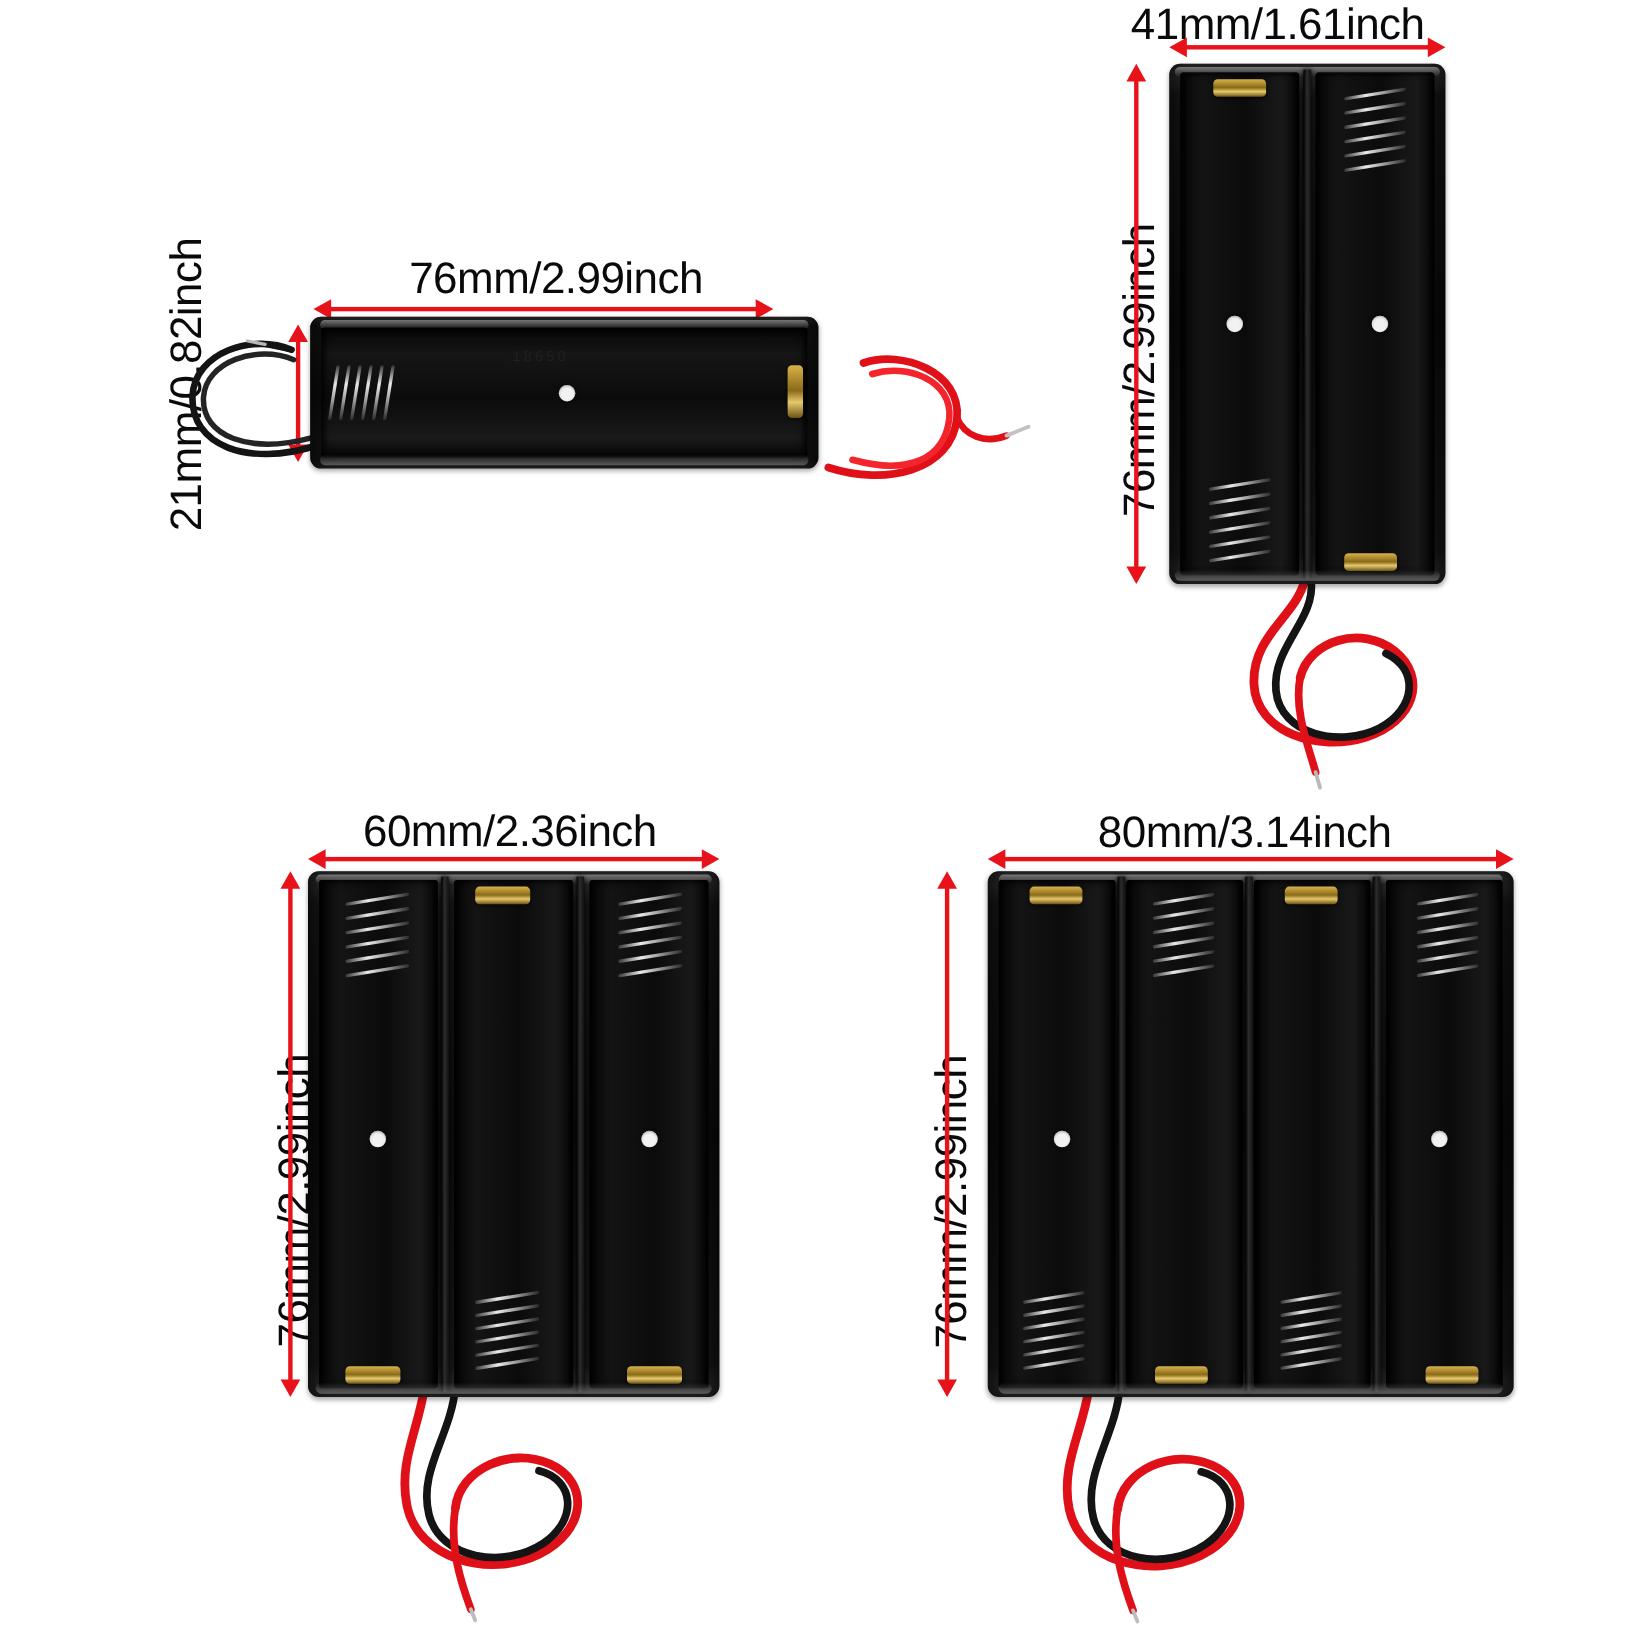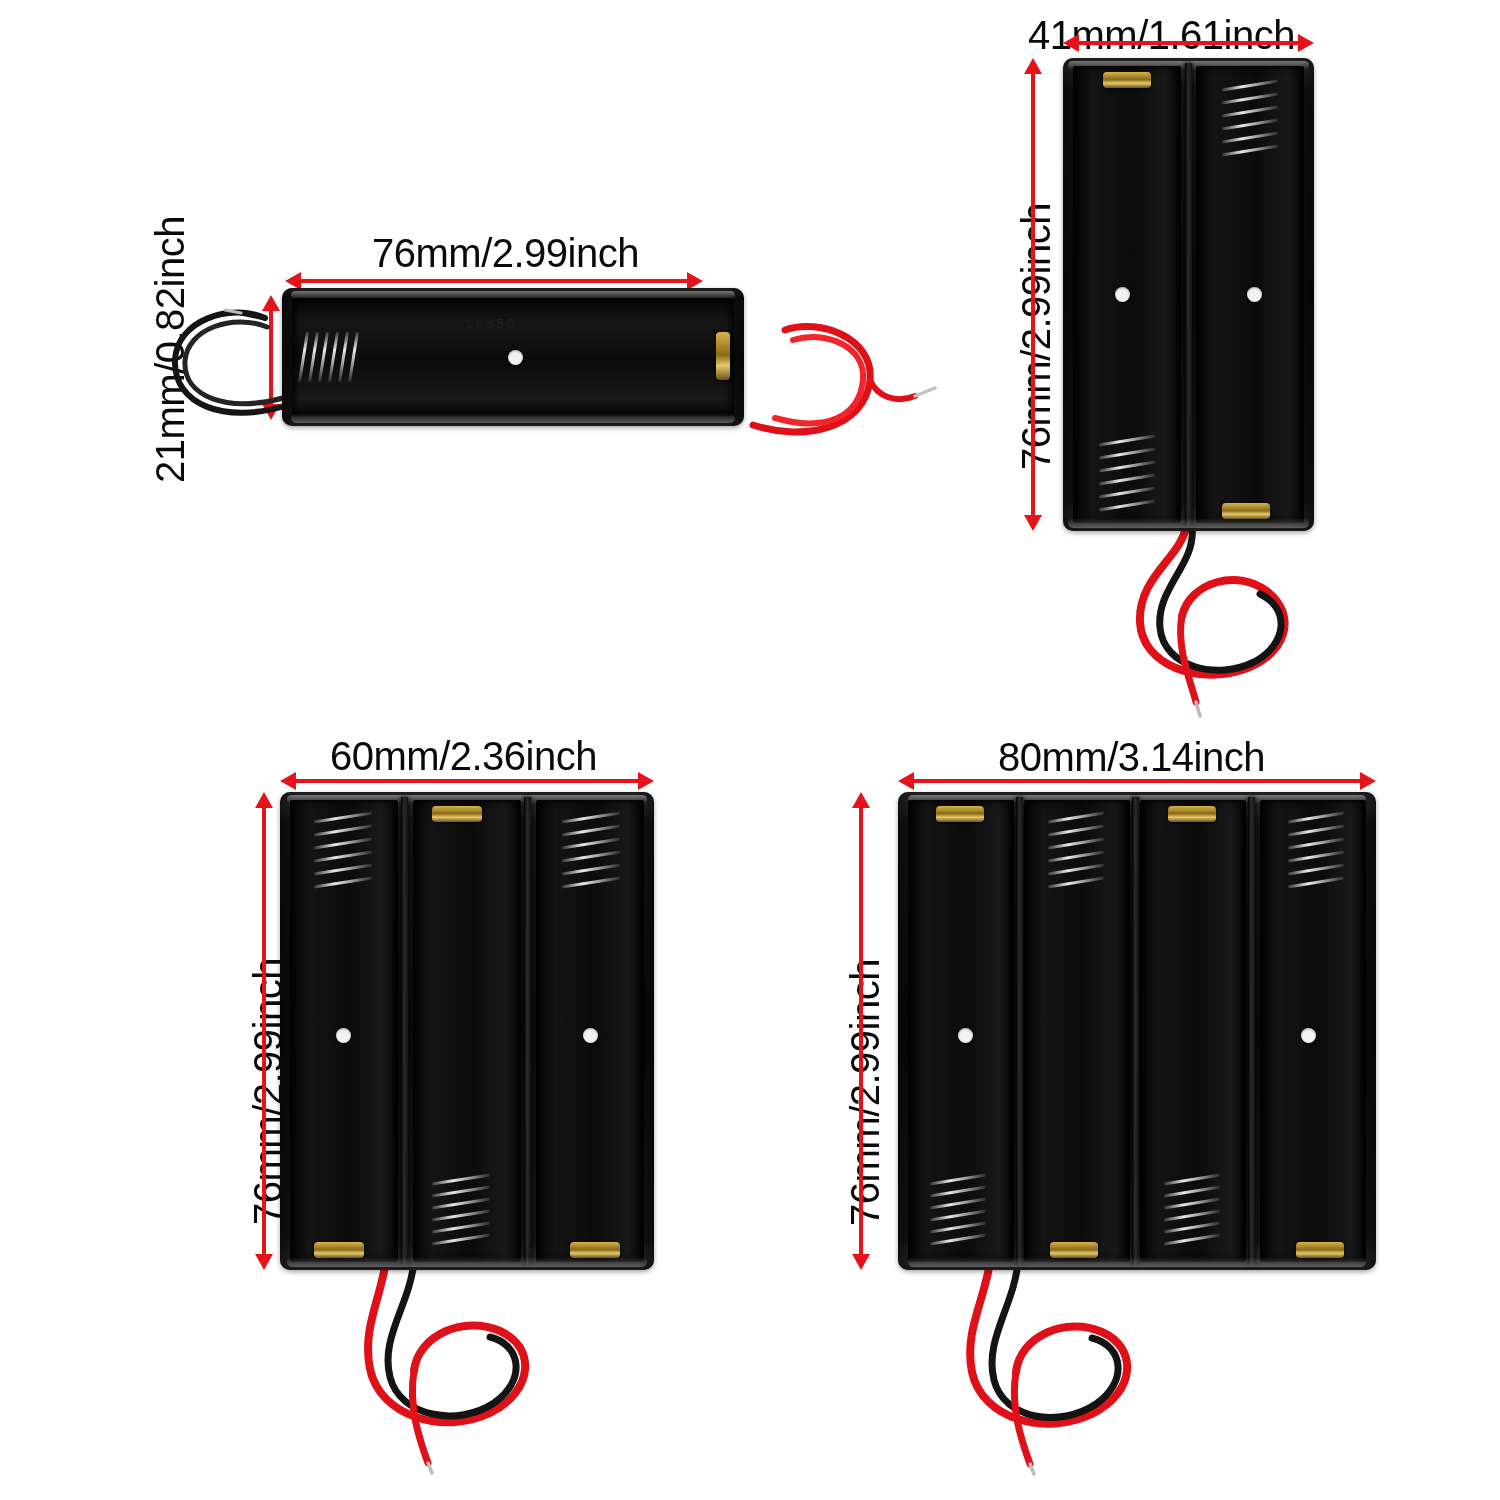--- a/index.html
+++ b/index.html
@@ -177,21 +177,21 @@
         <div class="brass" style="right:14px;top:44px;width:14px;height:48px;"></div>
 
         <div class="emboss" style="left:184px;top:28px;">18650</div>
         <div class="hole" style="left:226px;top:62px;"></div>
       </div>
     </div>
   </div>
 
   <div>
 
-    <div class="dim-label" style="left:1028px; top:2px;margin-top:13px;">41mm/1.61inch</div>
+    <div class="dim-label" style="left:1028px; top:2px;">41mm/1.61inch</div>
 
     <div class="arrow-h" style="left:1063px; top:34px; width:251px;">
       <span class="head left"></span>
       <span class="bar"></span>
       <span class="head right"></span>
     </div>
 
     <div class="dim-label vert" style="left:1016px; top:470px;">76mm/2.99inch</div>
 
     <div class="arrow-v" style="left:1024px; top:58px; height:473px;">

